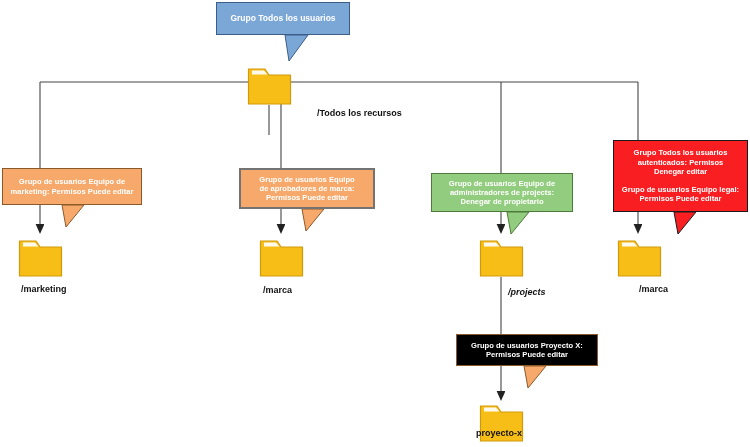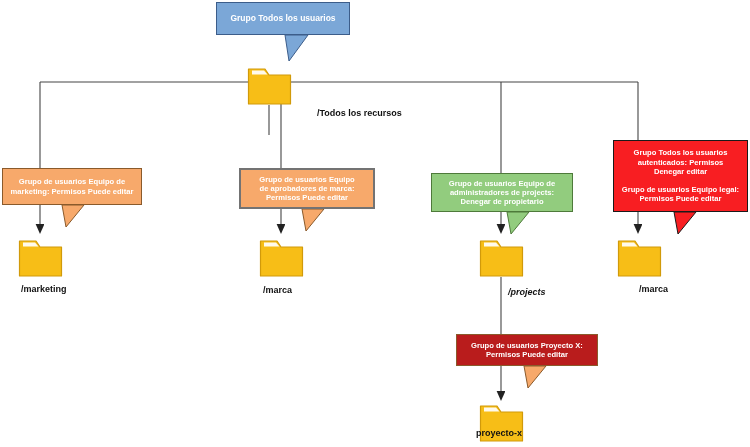--- a/index.html
+++ b/index.html
@@ -168,21 +168,21 @@
   </div>
   <svg class="tail" style="left:672px; top:211px; width:26px; height:24px;" viewBox="0 0 26 24">
     <path d="M2,1 L24,1 L6,23 Z" fill="#F81E22" stroke="#1A1A1A" stroke-width="1"></path>
   </svg>
   <svg class="folder" style="left:617px; top:236px; width:45px; height:42px;" viewBox="0 0 45 42">
     <path d="M1.5,5 L1.5,40 L43.5,40 L43.5,11 L22,11 L18,5 Z" fill="#F7BE17" stroke="#D19A0A" stroke-width="1.2" stroke-linejoin="round"></path>
     <path d="M5,6.5 L17,6.5 L20.5,10.5 L5,10.5 Z" fill="#FFFFFF" stroke="none" opacity="0.92"></path>
   </svg>
   <div class="flabel" style="left:639px; top:284px;">/marca</div>
 
-  <div class="callout" id="c-proyectox" style="left:456px; top:334px; width:142px; height:32px; background:#b91c1c; border:1px solid #8A5A2B; font-size:7.6px;">
+  <div class="callout" id="c-proyectox" style="left:456px; top:334px; width:142px; height:32px; background:#000000; border:1px solid #8A5A2B; font-size:7.6px;">
     <span class="para">
       <span class="cline">Grupo de usuarios Proyecto X:</span>
       <span class="cline">Permisos Puede editar</span>
     </span>
   </div>
   <svg class="tail" style="left:522px; top:365px; width:26px; height:24px;" viewBox="0 0 26 24">
     <path d="M2,1 L24,1 L6,23 Z" fill="#F7A96B" stroke="#8A5A2B" stroke-width="1"></path>
   </svg>
   <svg class="folder" style="left:479px; top:401px; width:45px; height:42px;" viewBox="0 0 45 42">
     <path d="M1.5,5 L1.5,40 L43.5,40 L43.5,11 L22,11 L18,5 Z" fill="#F7BE17" stroke="#D19A0A" stroke-width="1.2" stroke-linejoin="round"></path>

